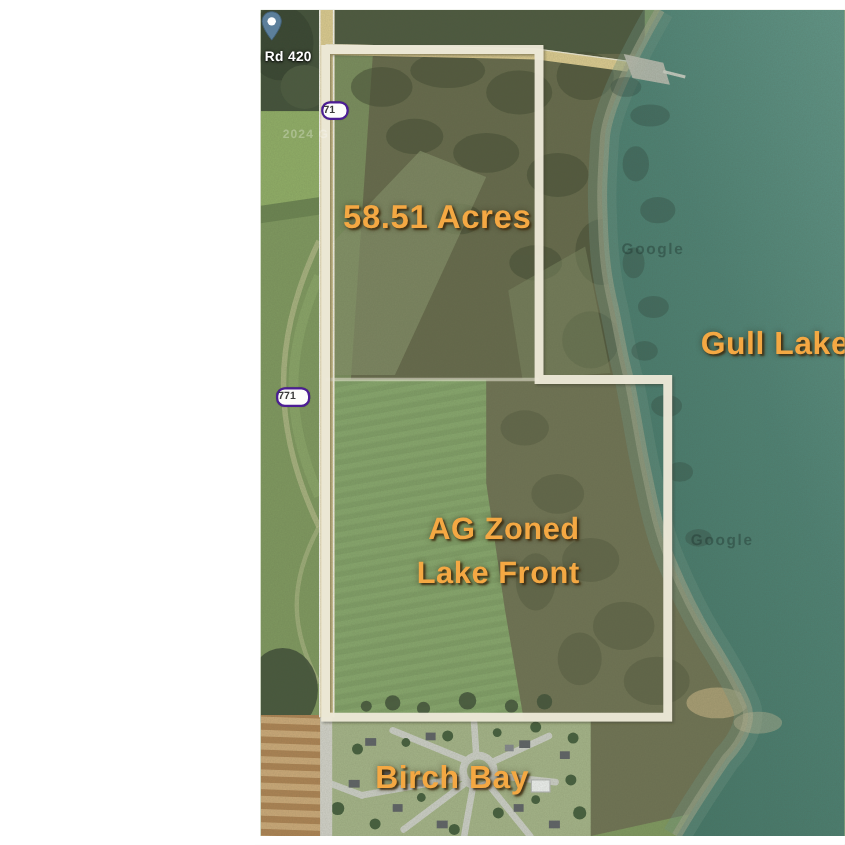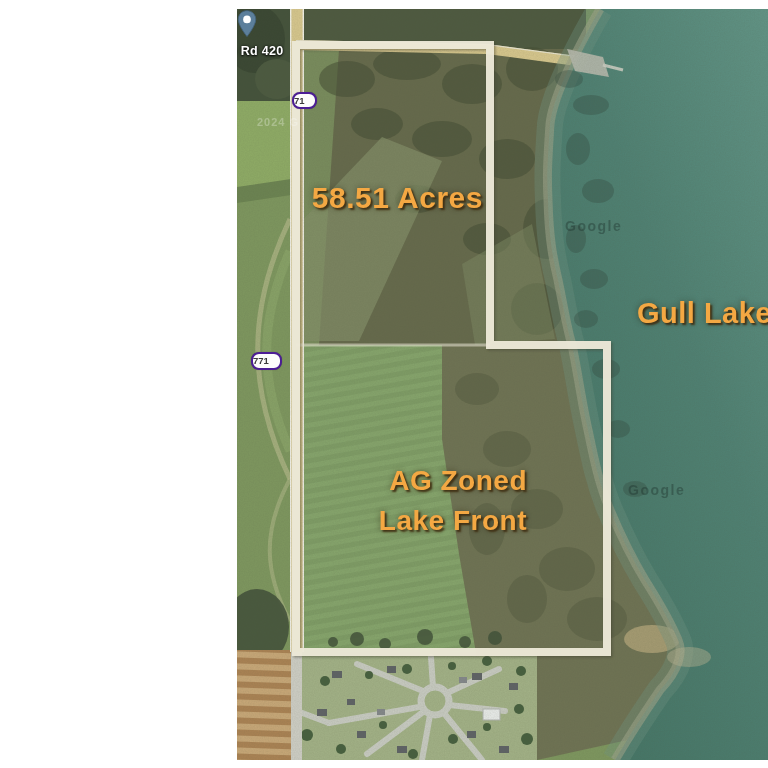--- a/index.html
+++ b/index.html
@@ -219,14 +219,15 @@
     <div class="ovl wm wmyr">2024 G</div>
     <div class="ovl wm wm1">Google</div>
     <div class="ovl wm wm2">Google</div>
 
     <div class="ovl annot acres">58.51 Acres</div>
     <div class="ovl annot gull">Gull Lake</div>
     <div class="ovl annot zoning">
       <div>AG Zoned</div>
       <div>Lake Front</div>
     </div>
+    <div class="ovl annot birch">Birch Bay</div>
   </div>
 </div>
 
 </body></html>

